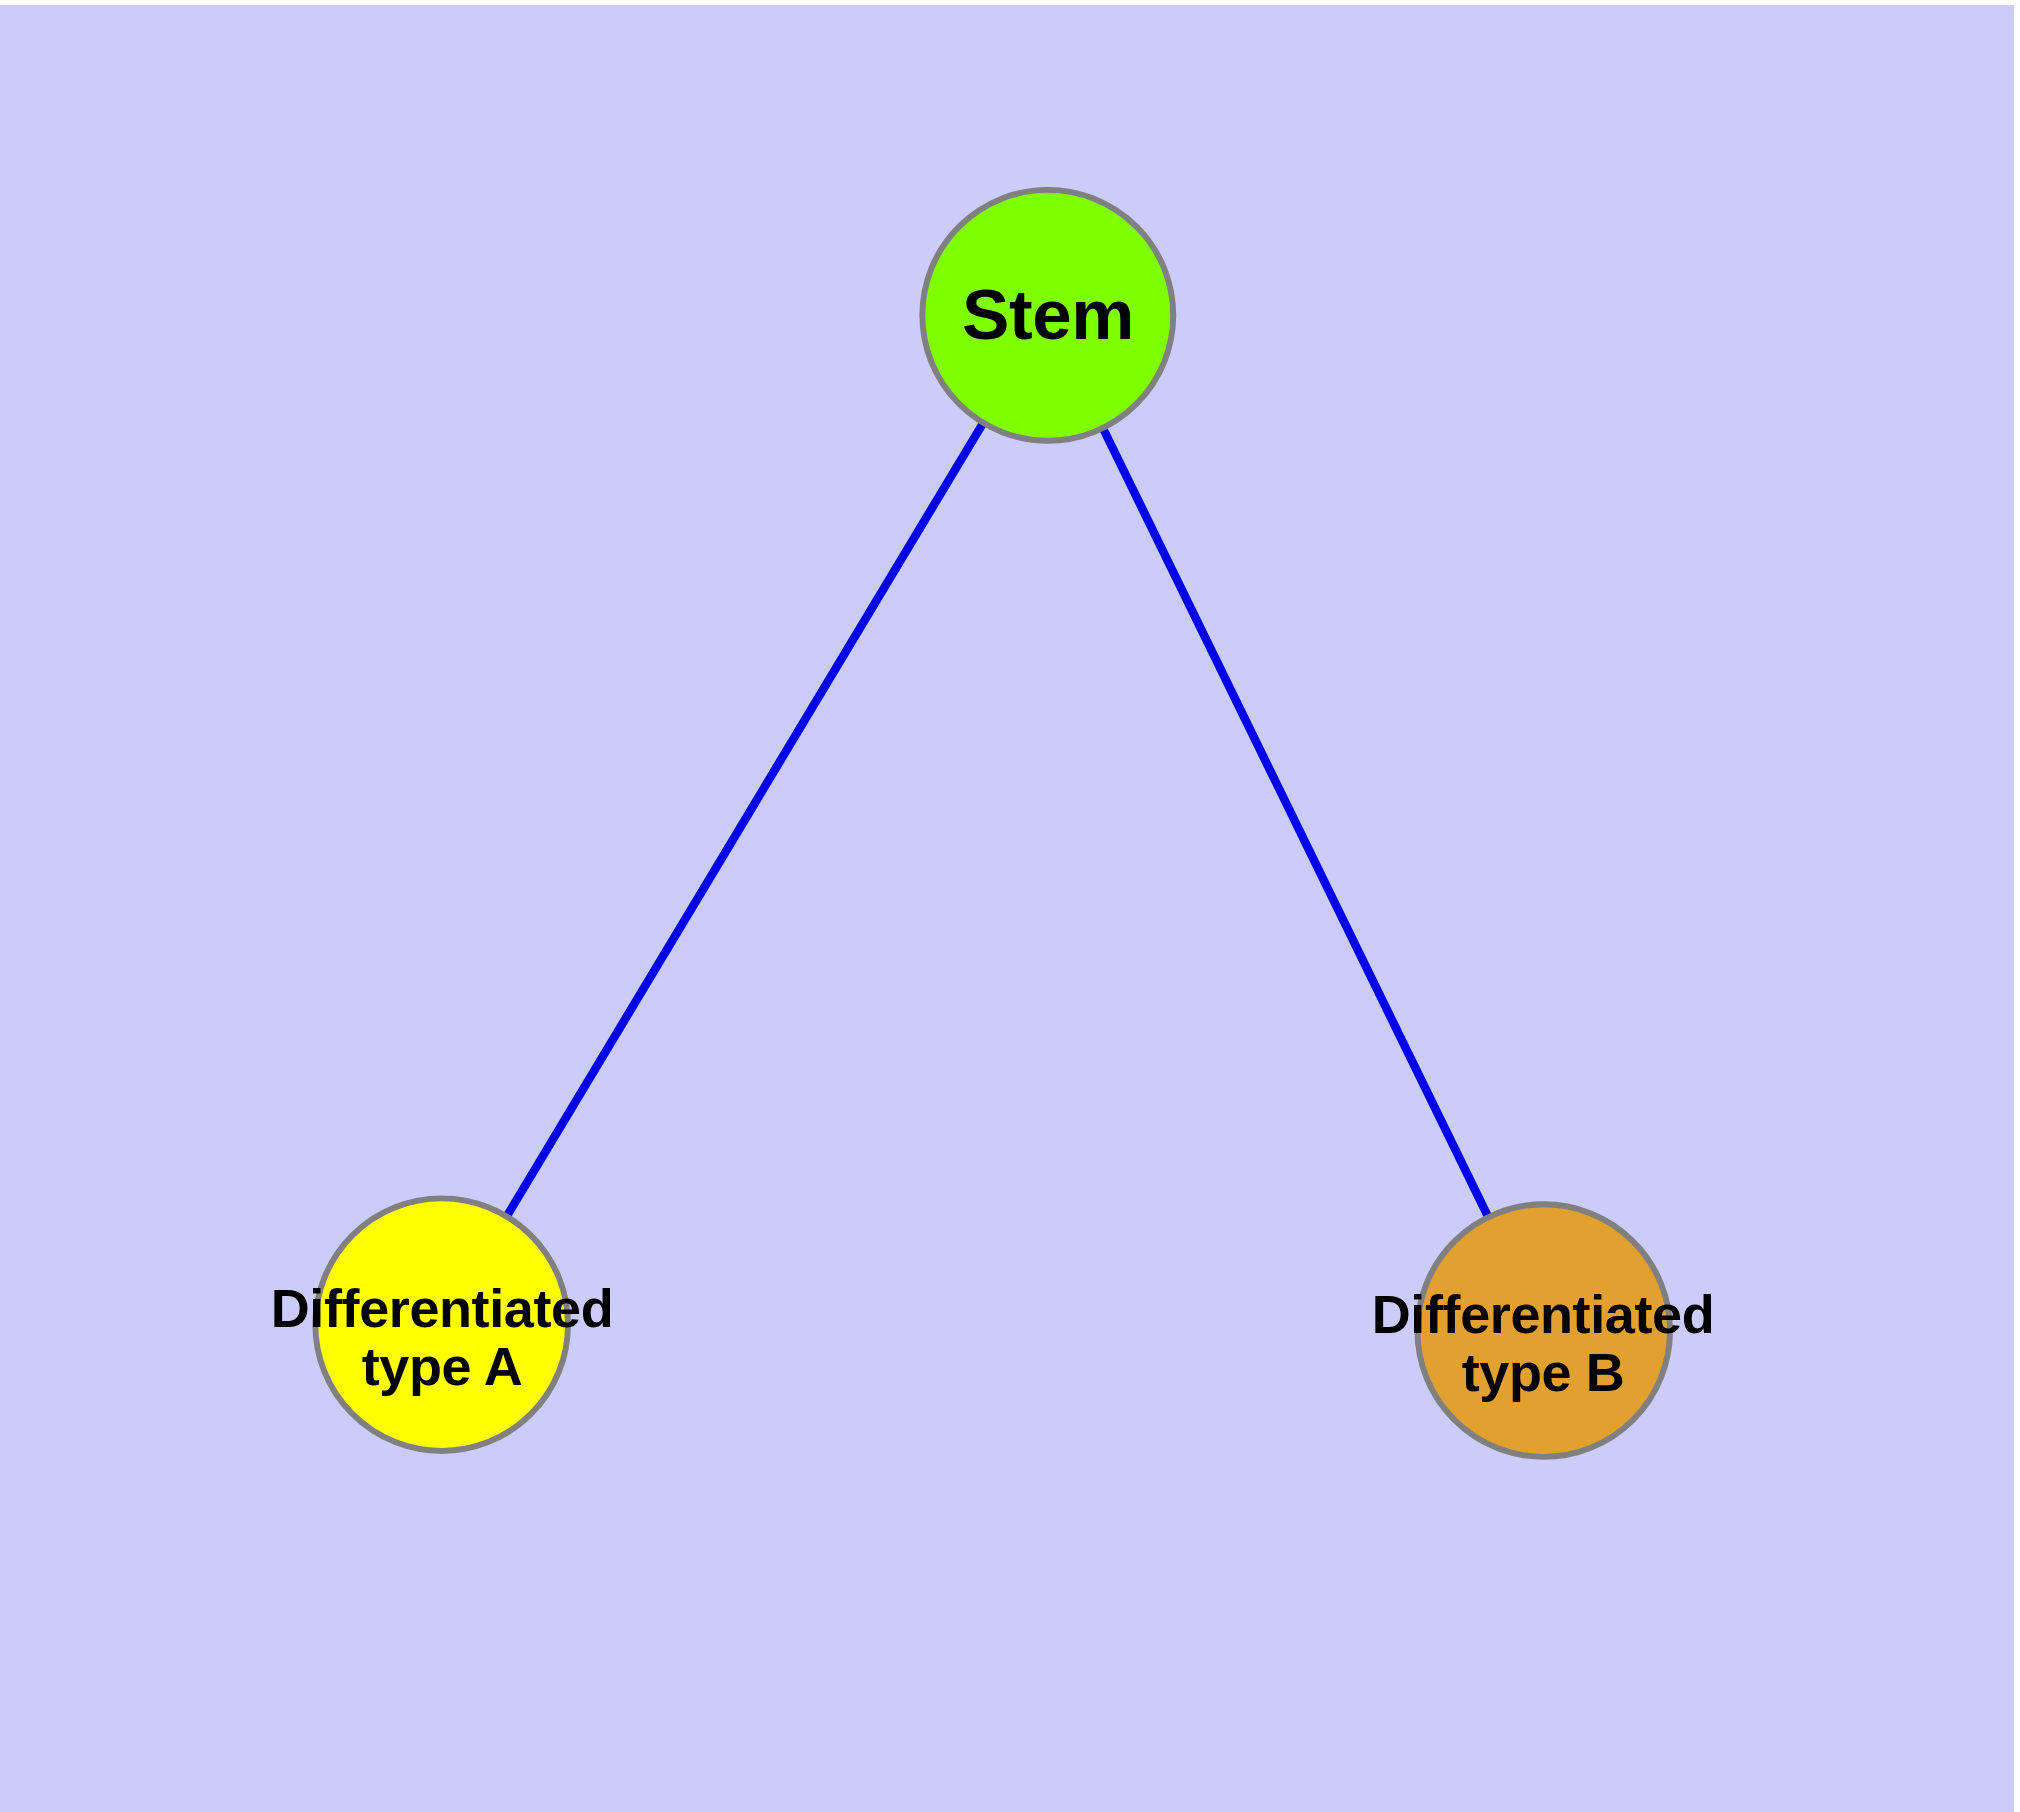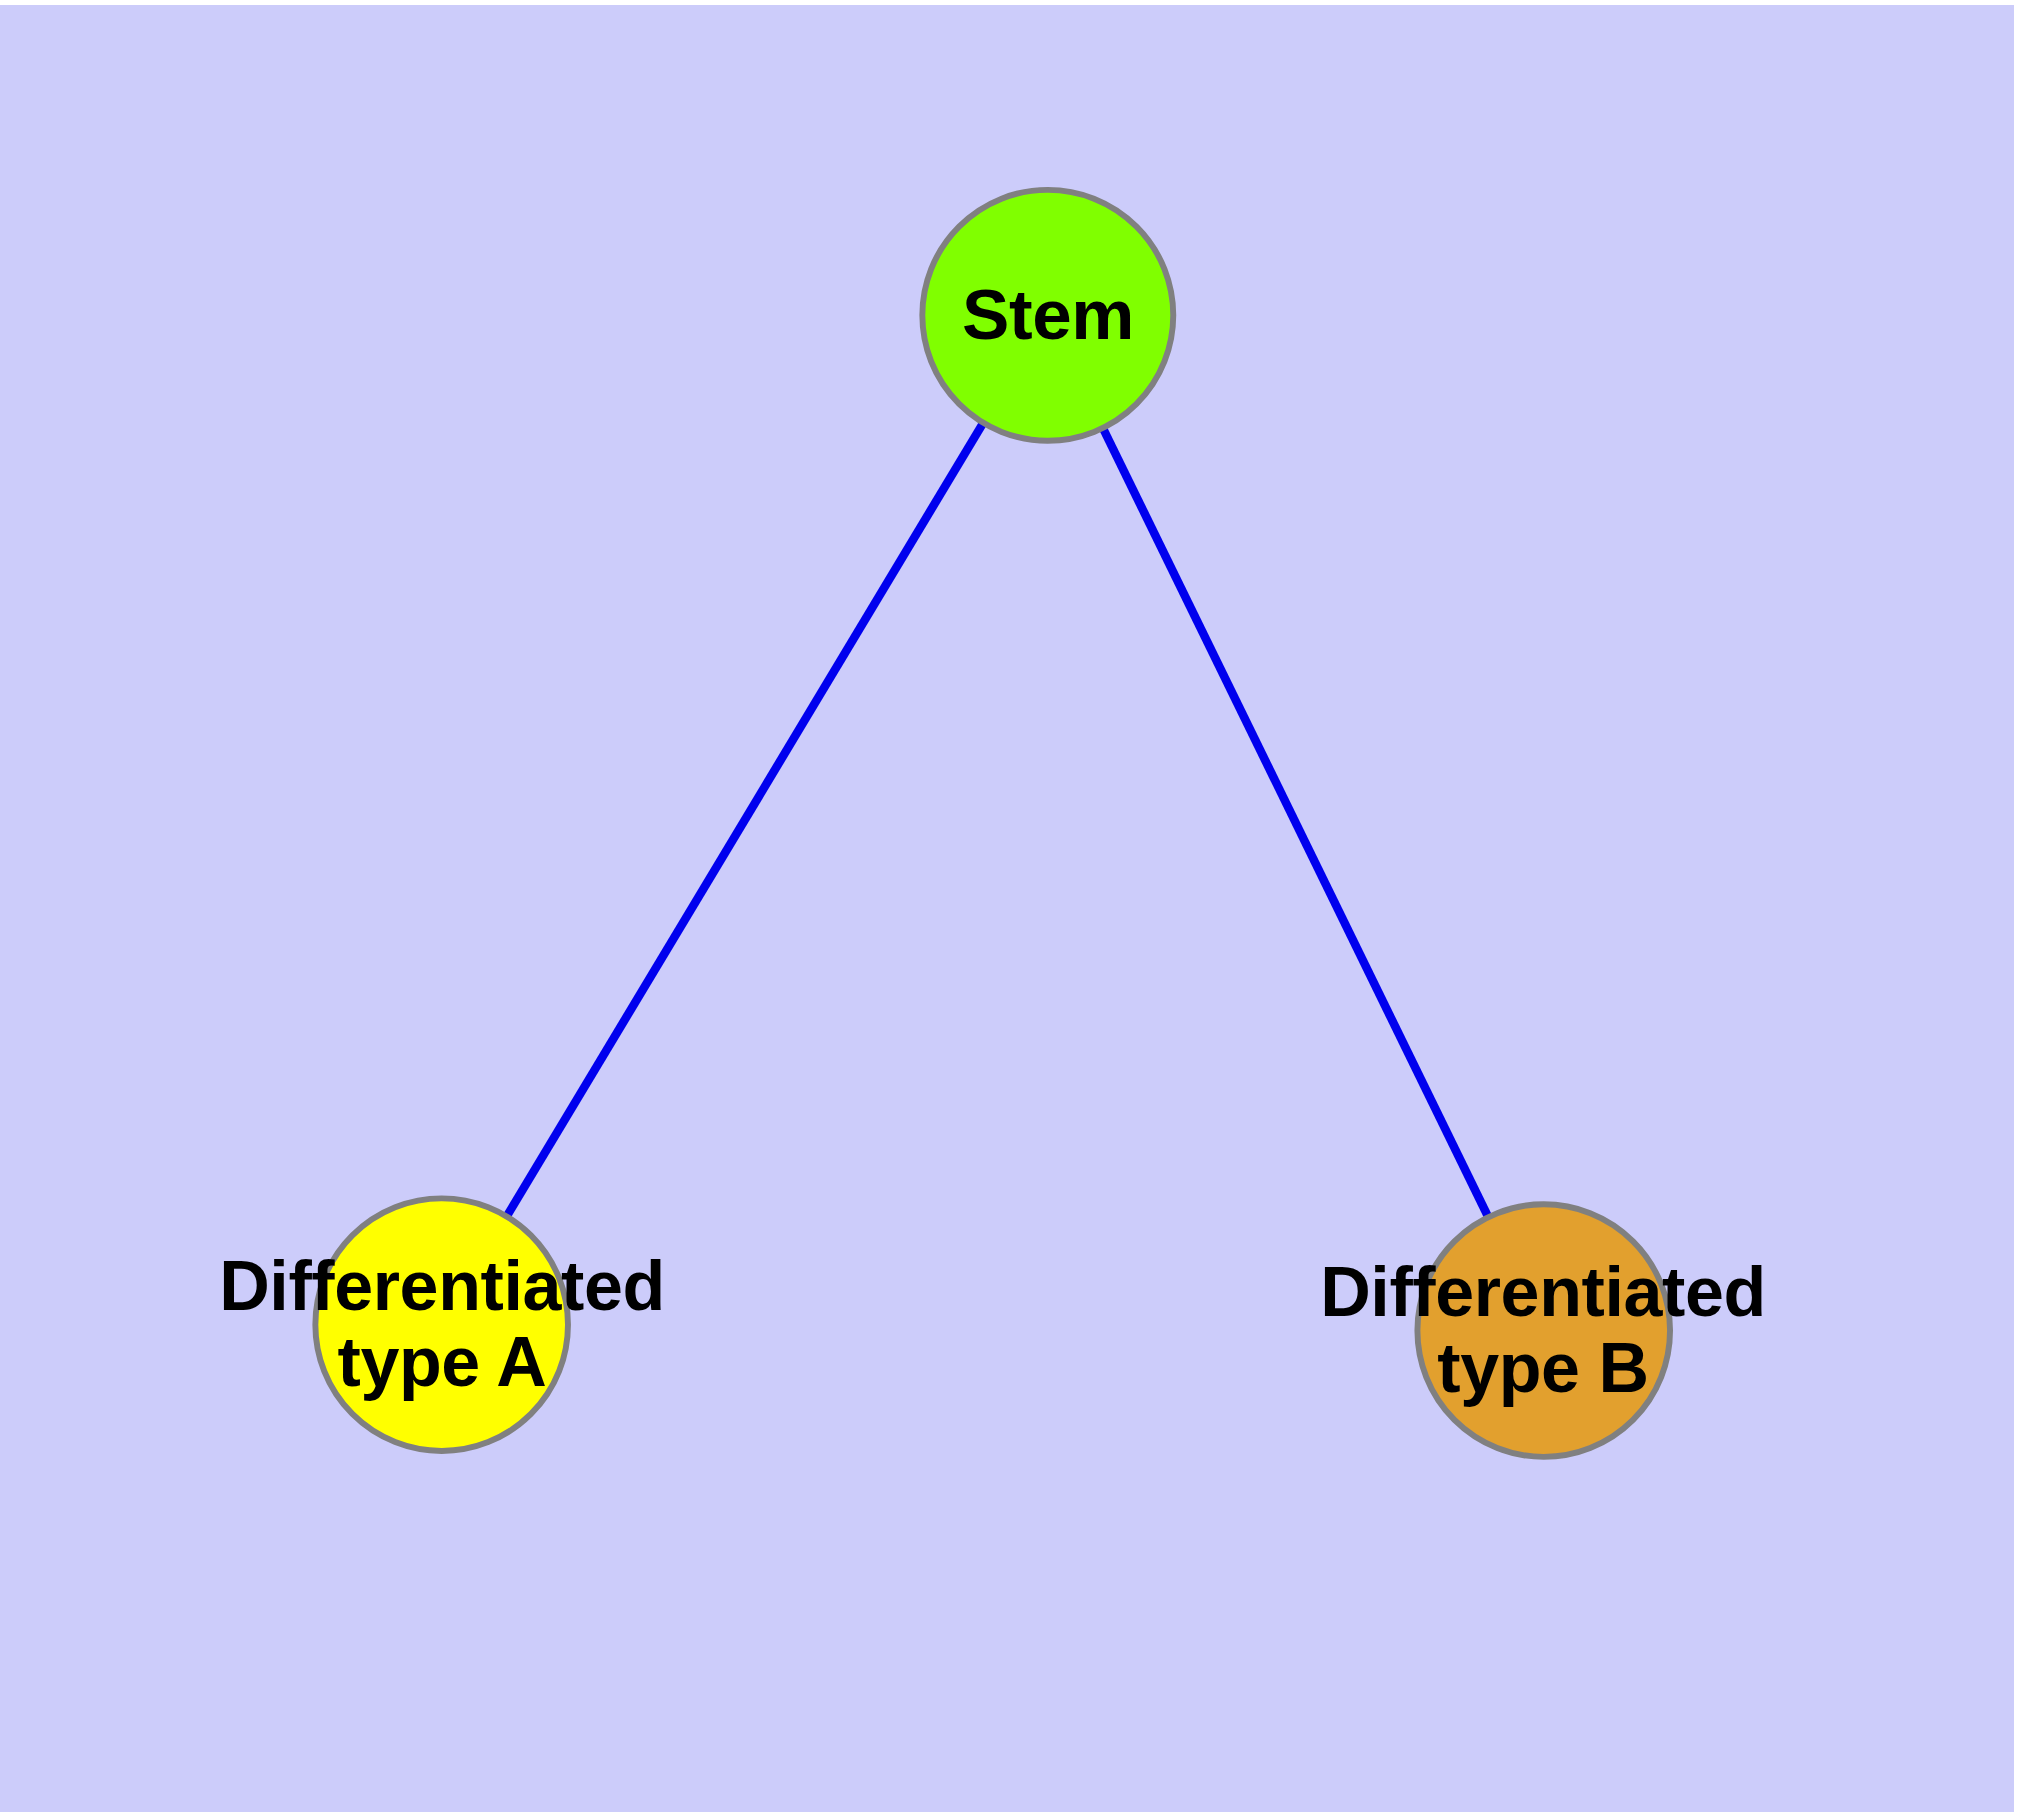--- a/index.html
+++ b/index.html
@@ -36,21 +36,21 @@
     color: #000000;
     font-weight: bold;
     text-align: center;
     line-height: 1.08;
     white-space: pre;
     letter-spacing: -0.4px;
     pointer-events: none;
     transform: translate(-50%, -50%);
   }
   .label-stem   { font-size: 71px; }
-  .label-leaf   { font-size: 70px; }
+  .label-leaf   { font-size: 54px; margin-top: 12px; }
 </style>
 </head>
 <body>
 
 <div id="canvas" style="background: rgb(255, 255, 255);">
 
   <div id="plot-bg" style="background: rgb(204, 204, 250);"></div>
 
   <svg id="graph-svg" viewBox="0 0 2384 2138" preserveAspectRatio="none">
     <g>

